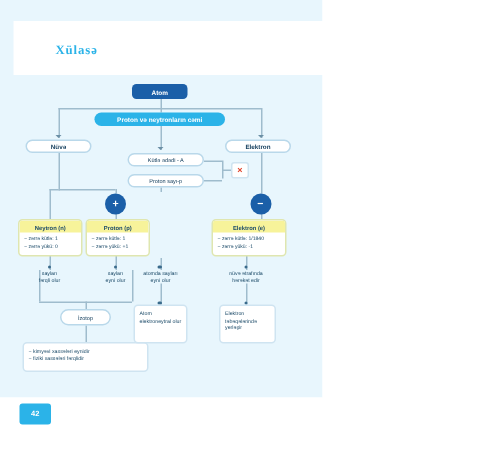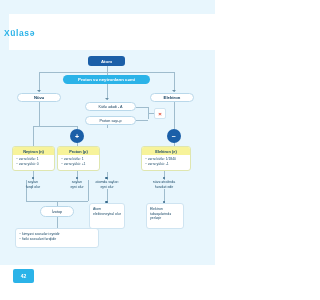--- a/index.html
+++ b/index.html
@@ -22,23 +22,24 @@
   .header-white {
     position: absolute; left: 0; top: 14px; width: 215px; height: 36px;
     background: #ffffff;
     border-top-left-radius: 10px;
   }
   .header-tabstrip {
     position: absolute; left: 0; top: 14px; width: 9px; height: 36px;
     background: #e8f6fd;
   }
   .page-title {
-    position: absolute; left: 4px; top: 28px;
+    position: absolute; left: 37px; top: 28px;
     font-size: 8.5px; font-weight: bold; letter-spacing: .6px;
     color: #2bb3e8;
+    font-family: Liberation Serif, serif;
   }
   
   .canvas {
     position: absolute; left: 0; top: 50px; width: 215px; height: 215px;
     background: #e8f6fd;
   }
   .band-bottom {
     position: absolute; left: 0; top: 265px; width: 215px; height: 35px;
     background: #ffffff;
   }

